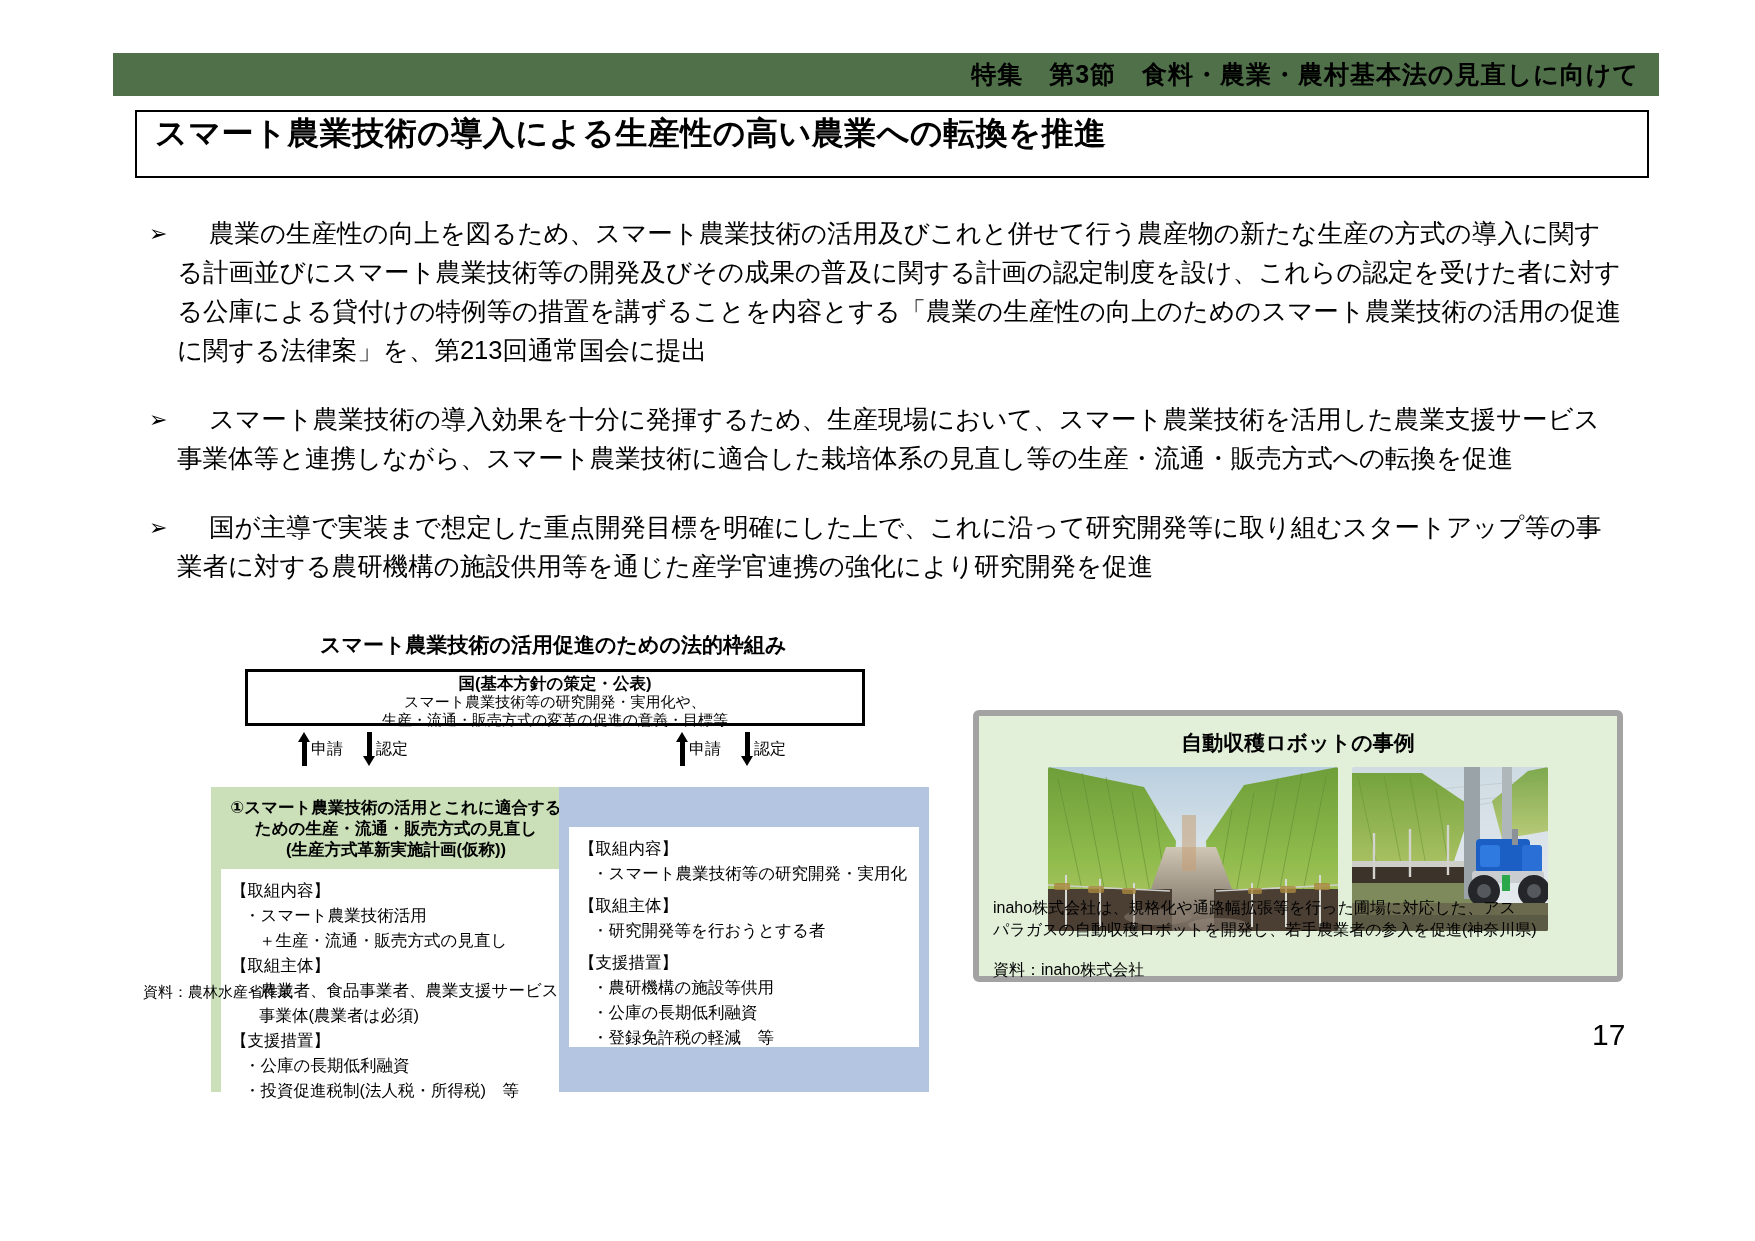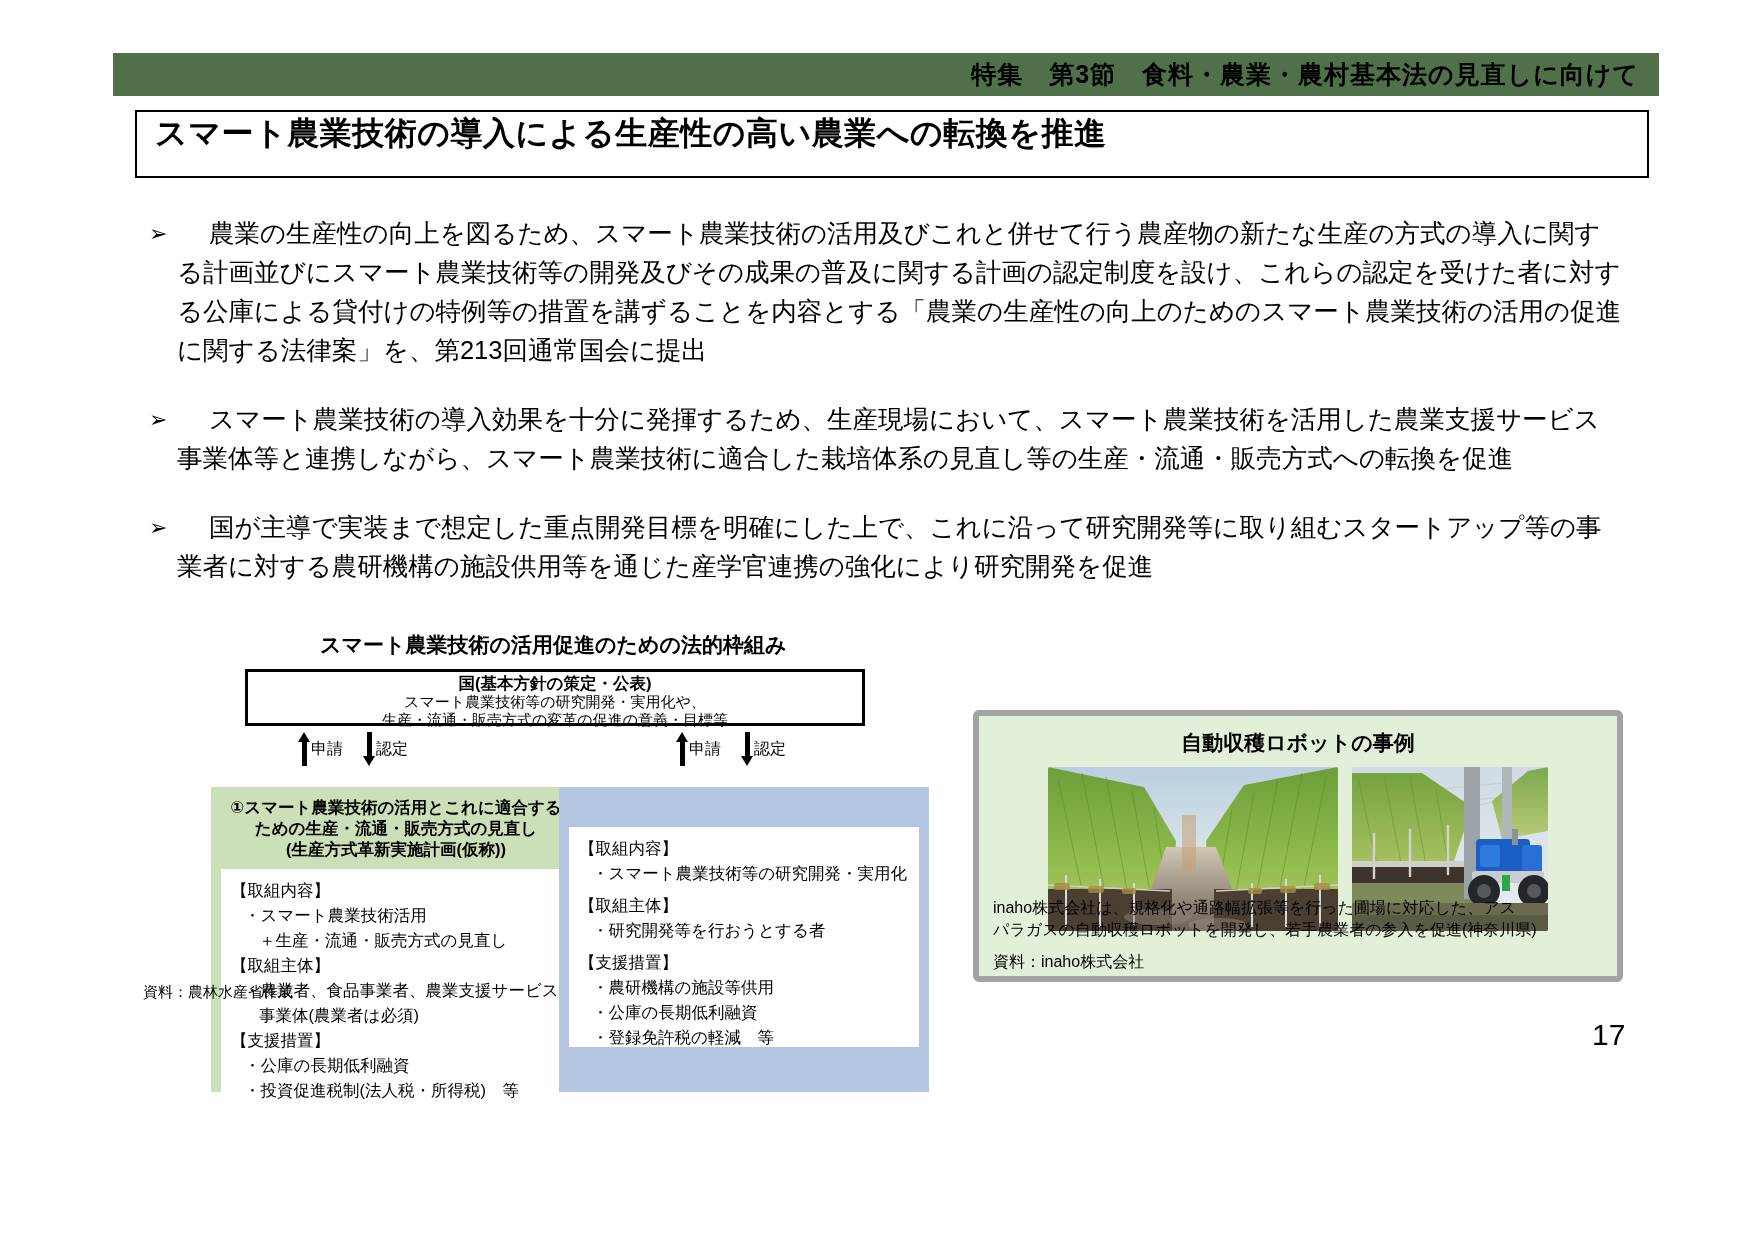--- a/index.html
+++ b/index.html
@@ -237,21 +237,21 @@
   }
   .photo.second { width: 196px; }
   .caption {
     position: absolute;
     left: 993px;
     top: 897px;
     width: 610px;
     font-size: 16px;
     line-height: 22px;
   }
-  .caption-source { margin-top: 10px; }
+  .caption-source { margin-top: 18px; }
 
   
   .page-number {
     position: absolute;
     left: 1592px;
     top: 1018px;
     font-size: 30px;
   }
 </style>
 </head>

